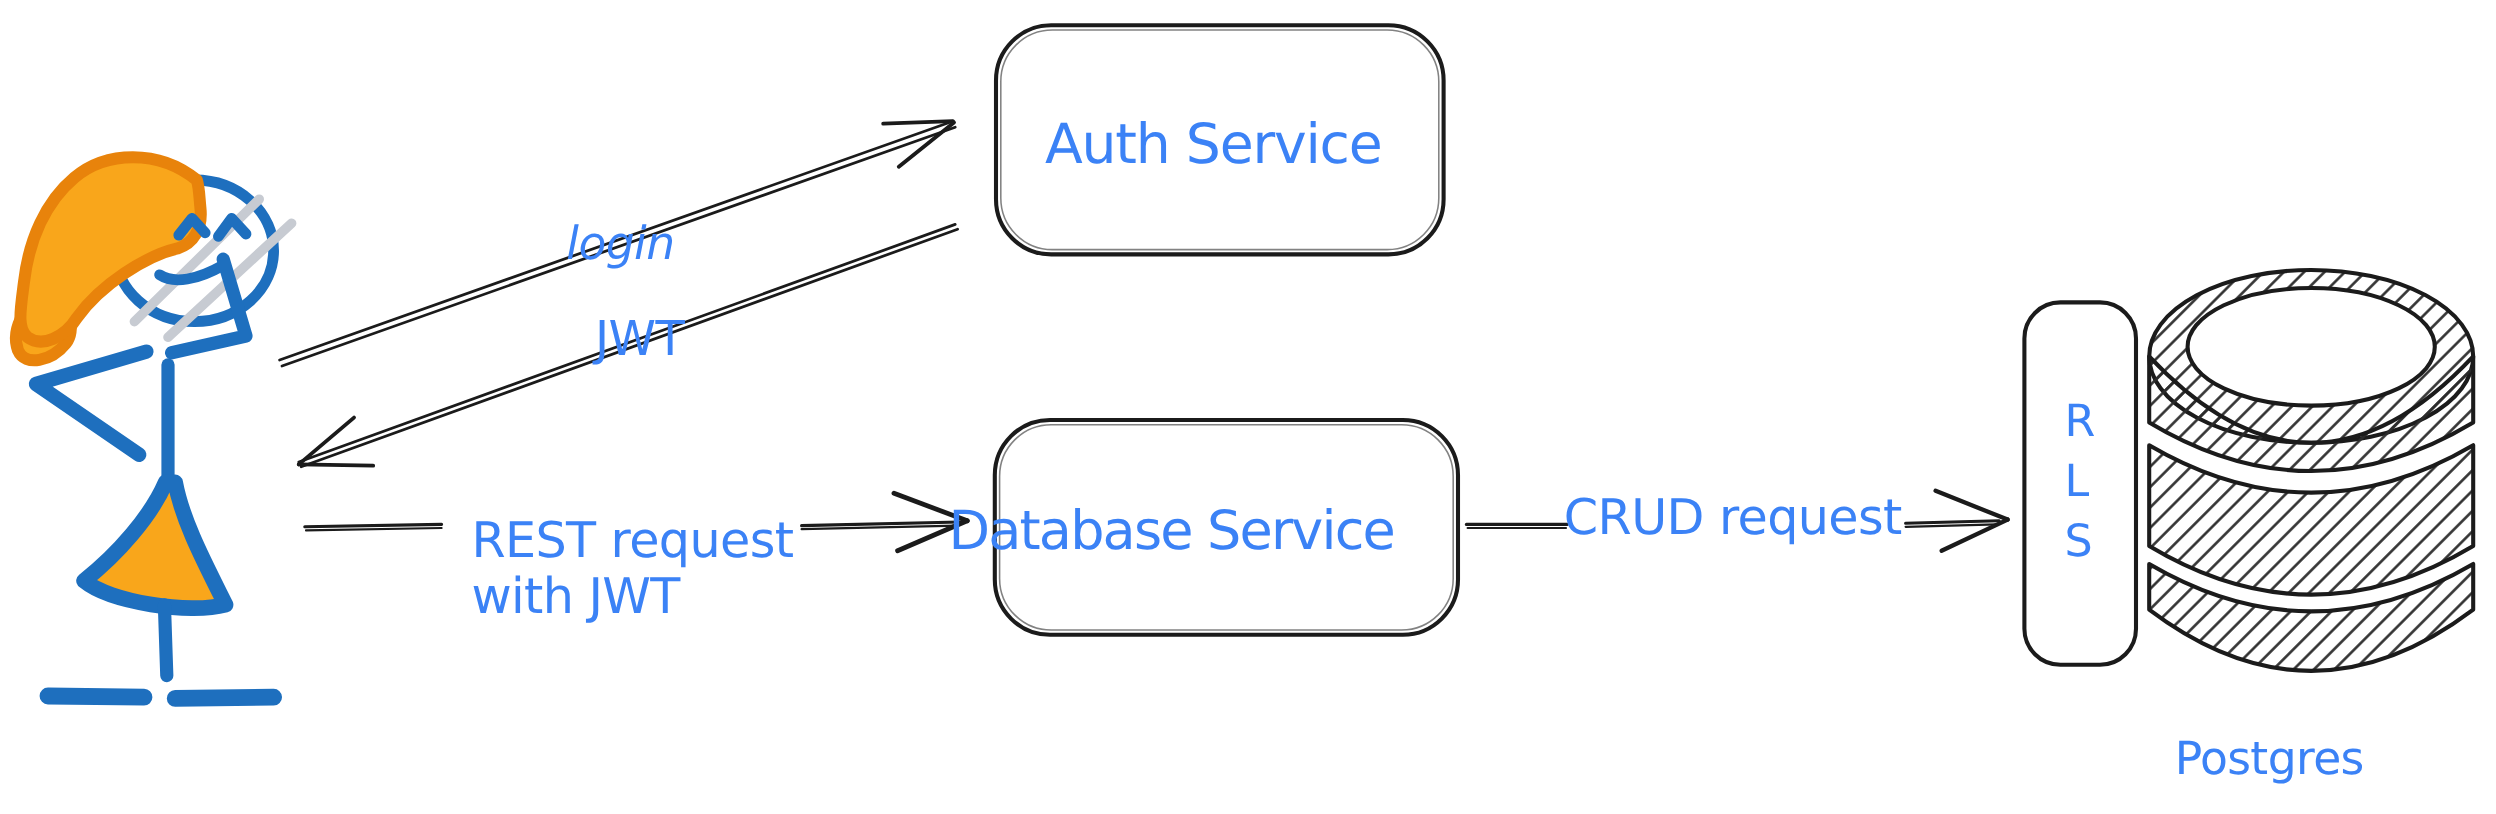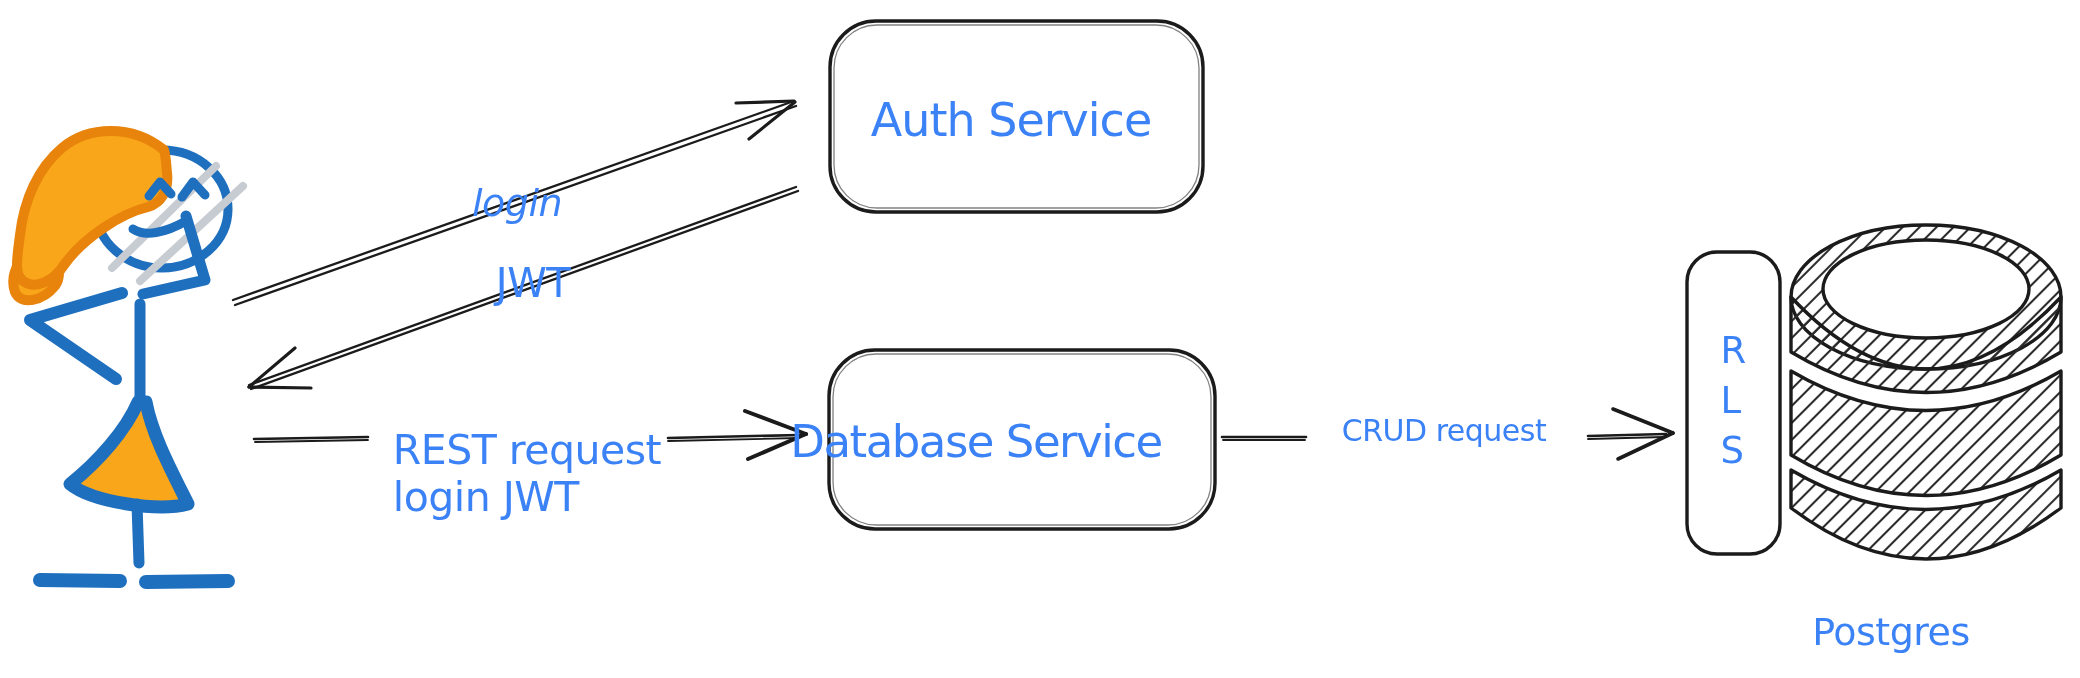--- a/index.html
+++ b/index.html
@@ -15,21 +15,21 @@
     position:absolute;
     color:#3b82f6;
     transform:translate(-50%,-50%);
     white-space:nowrap;
     line-height:1.15;
     letter-spacing:-0.5px;
   }
   .lbl-login   { left:517px;  top:204px; font-size:38px;font-style:italic; }
   .lbl-jwt     { left:522px;  top:283px; font-size:40px; font-weight:500;margin-left:11px; }
   .lbl-rest    { left:527px;  top:434px; font-size:41px; line-height:47px;margin-top:40px; }
-  .lbl-crud    { left:1444px; top:431px; font-size:30px; line-height:46px; }
+  .lbl-crud    { left:1444px; top:431px; font-size:41px; line-height:46px; }
   .lbl-auth    { left:1011px; top:120px; font-size:46px; letter-spacing:-1px; }
   .lbl-db      { left:976px; top:442px; font-size:45px; letter-spacing:-1.5px; }
   .lbl-rls     { left:1733px; top:401px; font-size:37px; line-height:50px; font-weight:500; }
   .lbl-rls span{ display:block; }
   .lbl-postgres{ left:1891px; top:633px; font-size:38px; }
 </style>
 </head>
 <body>
 
 <div class="canvas">
@@ -133,21 +133,21 @@
       <path d="M1791,470 Q1926,549 2061,470 L2061,508 Q1926,610 1791,508 Z" fill="url(#hatch)"></path>
     </g>
   </svg>
 
   <div class="lbl lbl-login">login</div>
 
   <div class="lbl lbl-jwt">JWT</div>
 
   <div class="lbl lbl-rest">
     <div>REST request</div>
-    <div>login JWT</div>
+    <div>with JWT</div>
   </div>
 
   <div class="lbl lbl-auth">Auth Service</div>
 
   <div class="lbl lbl-db">Database Service</div>
 
   <div class="lbl lbl-crud">
     <div>CRUD request</div>
   </div>
 

